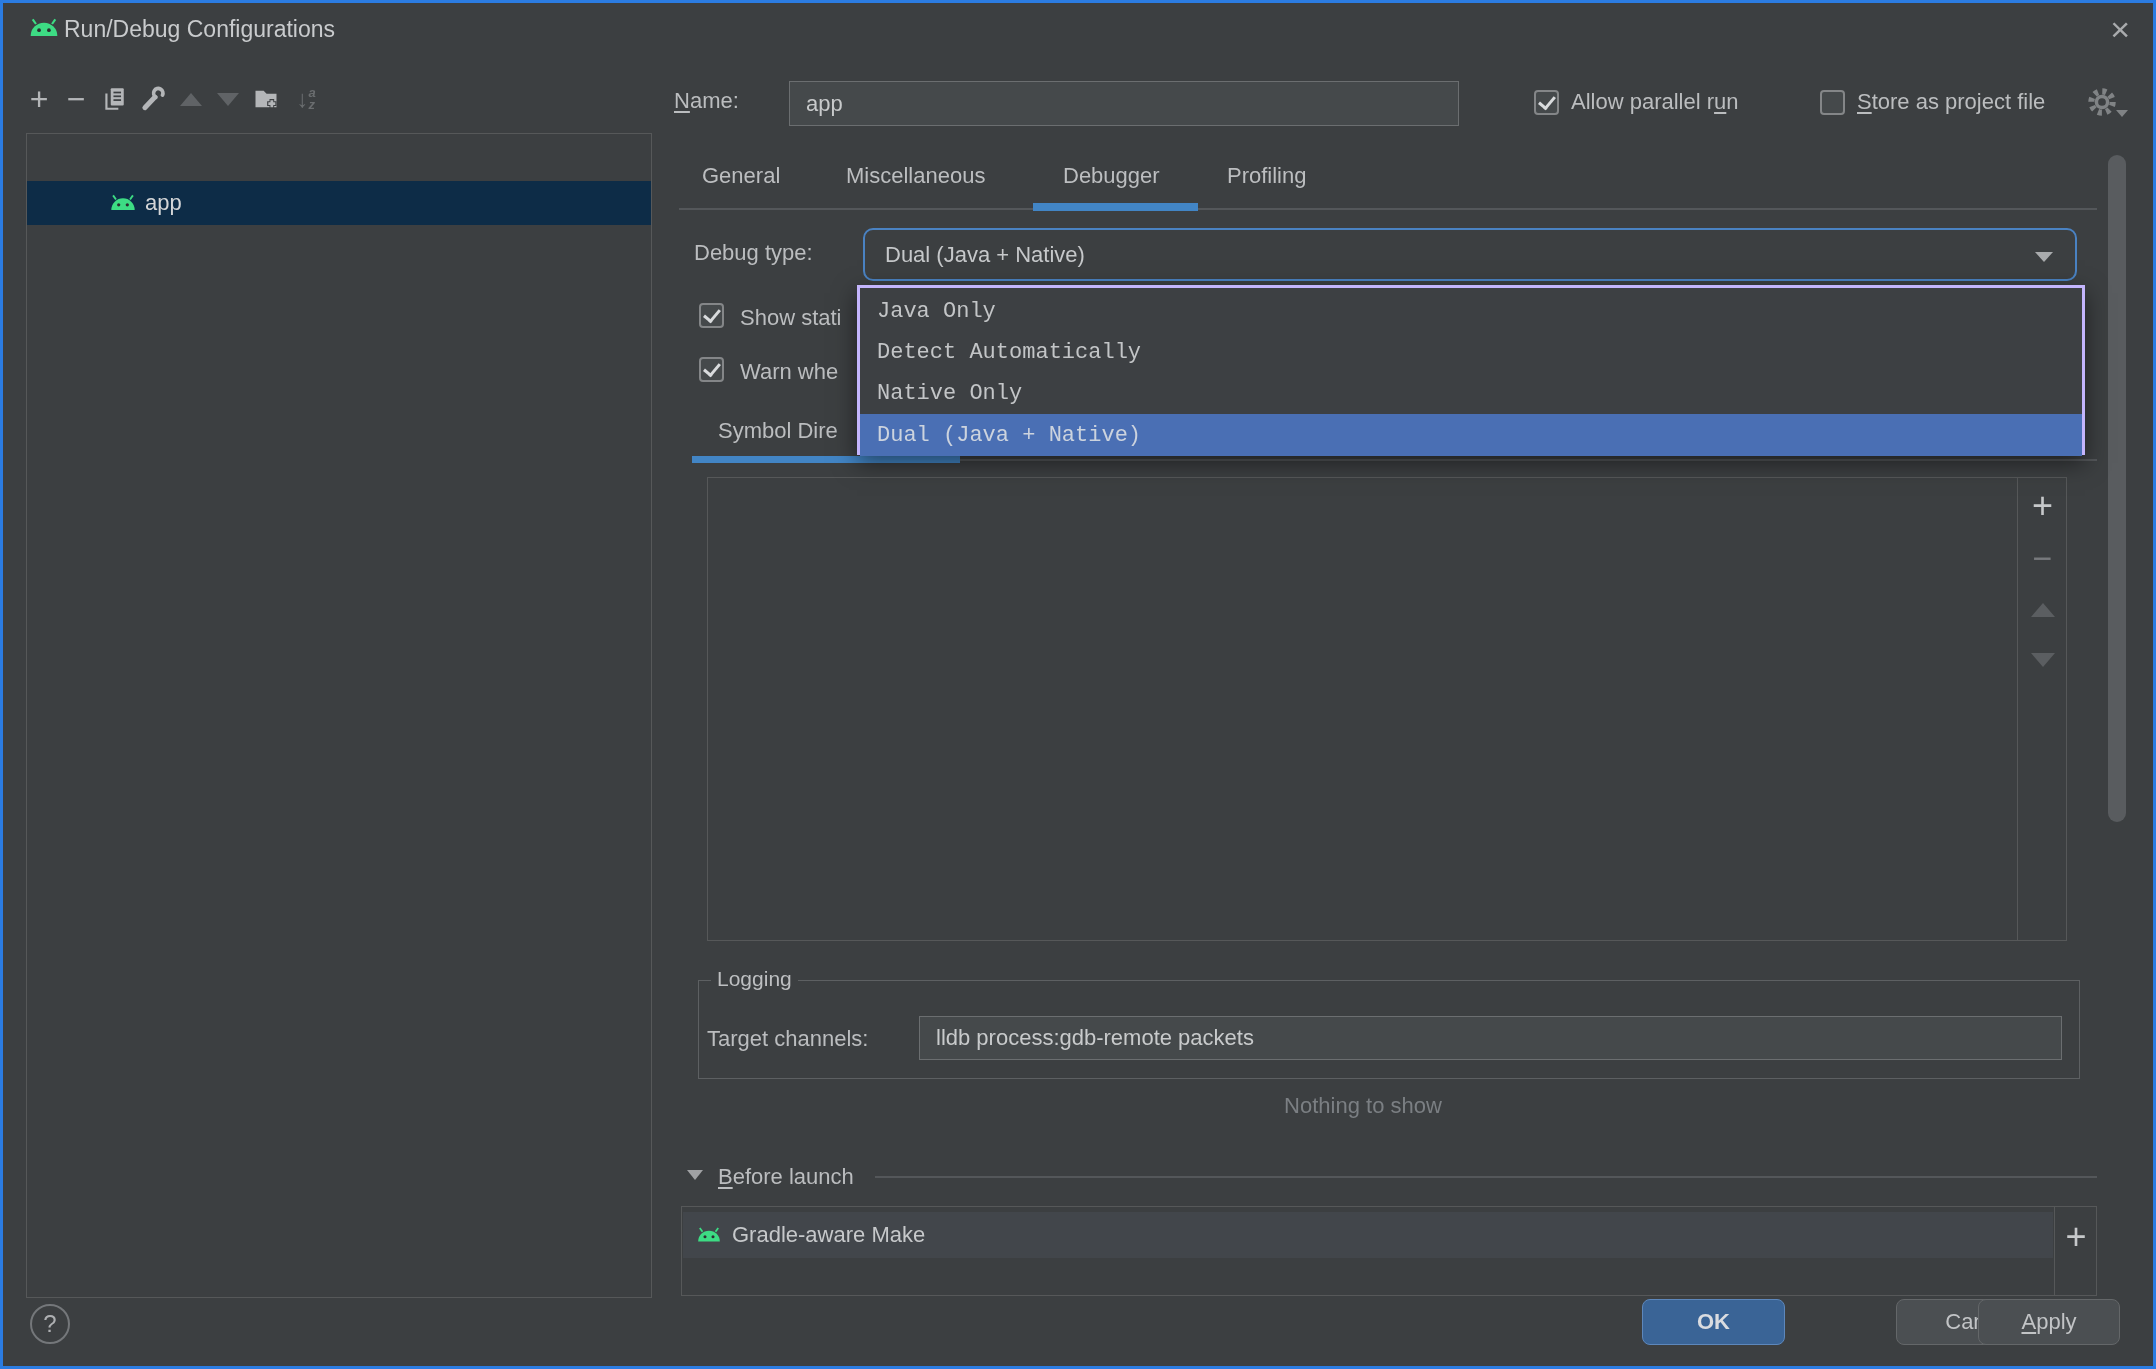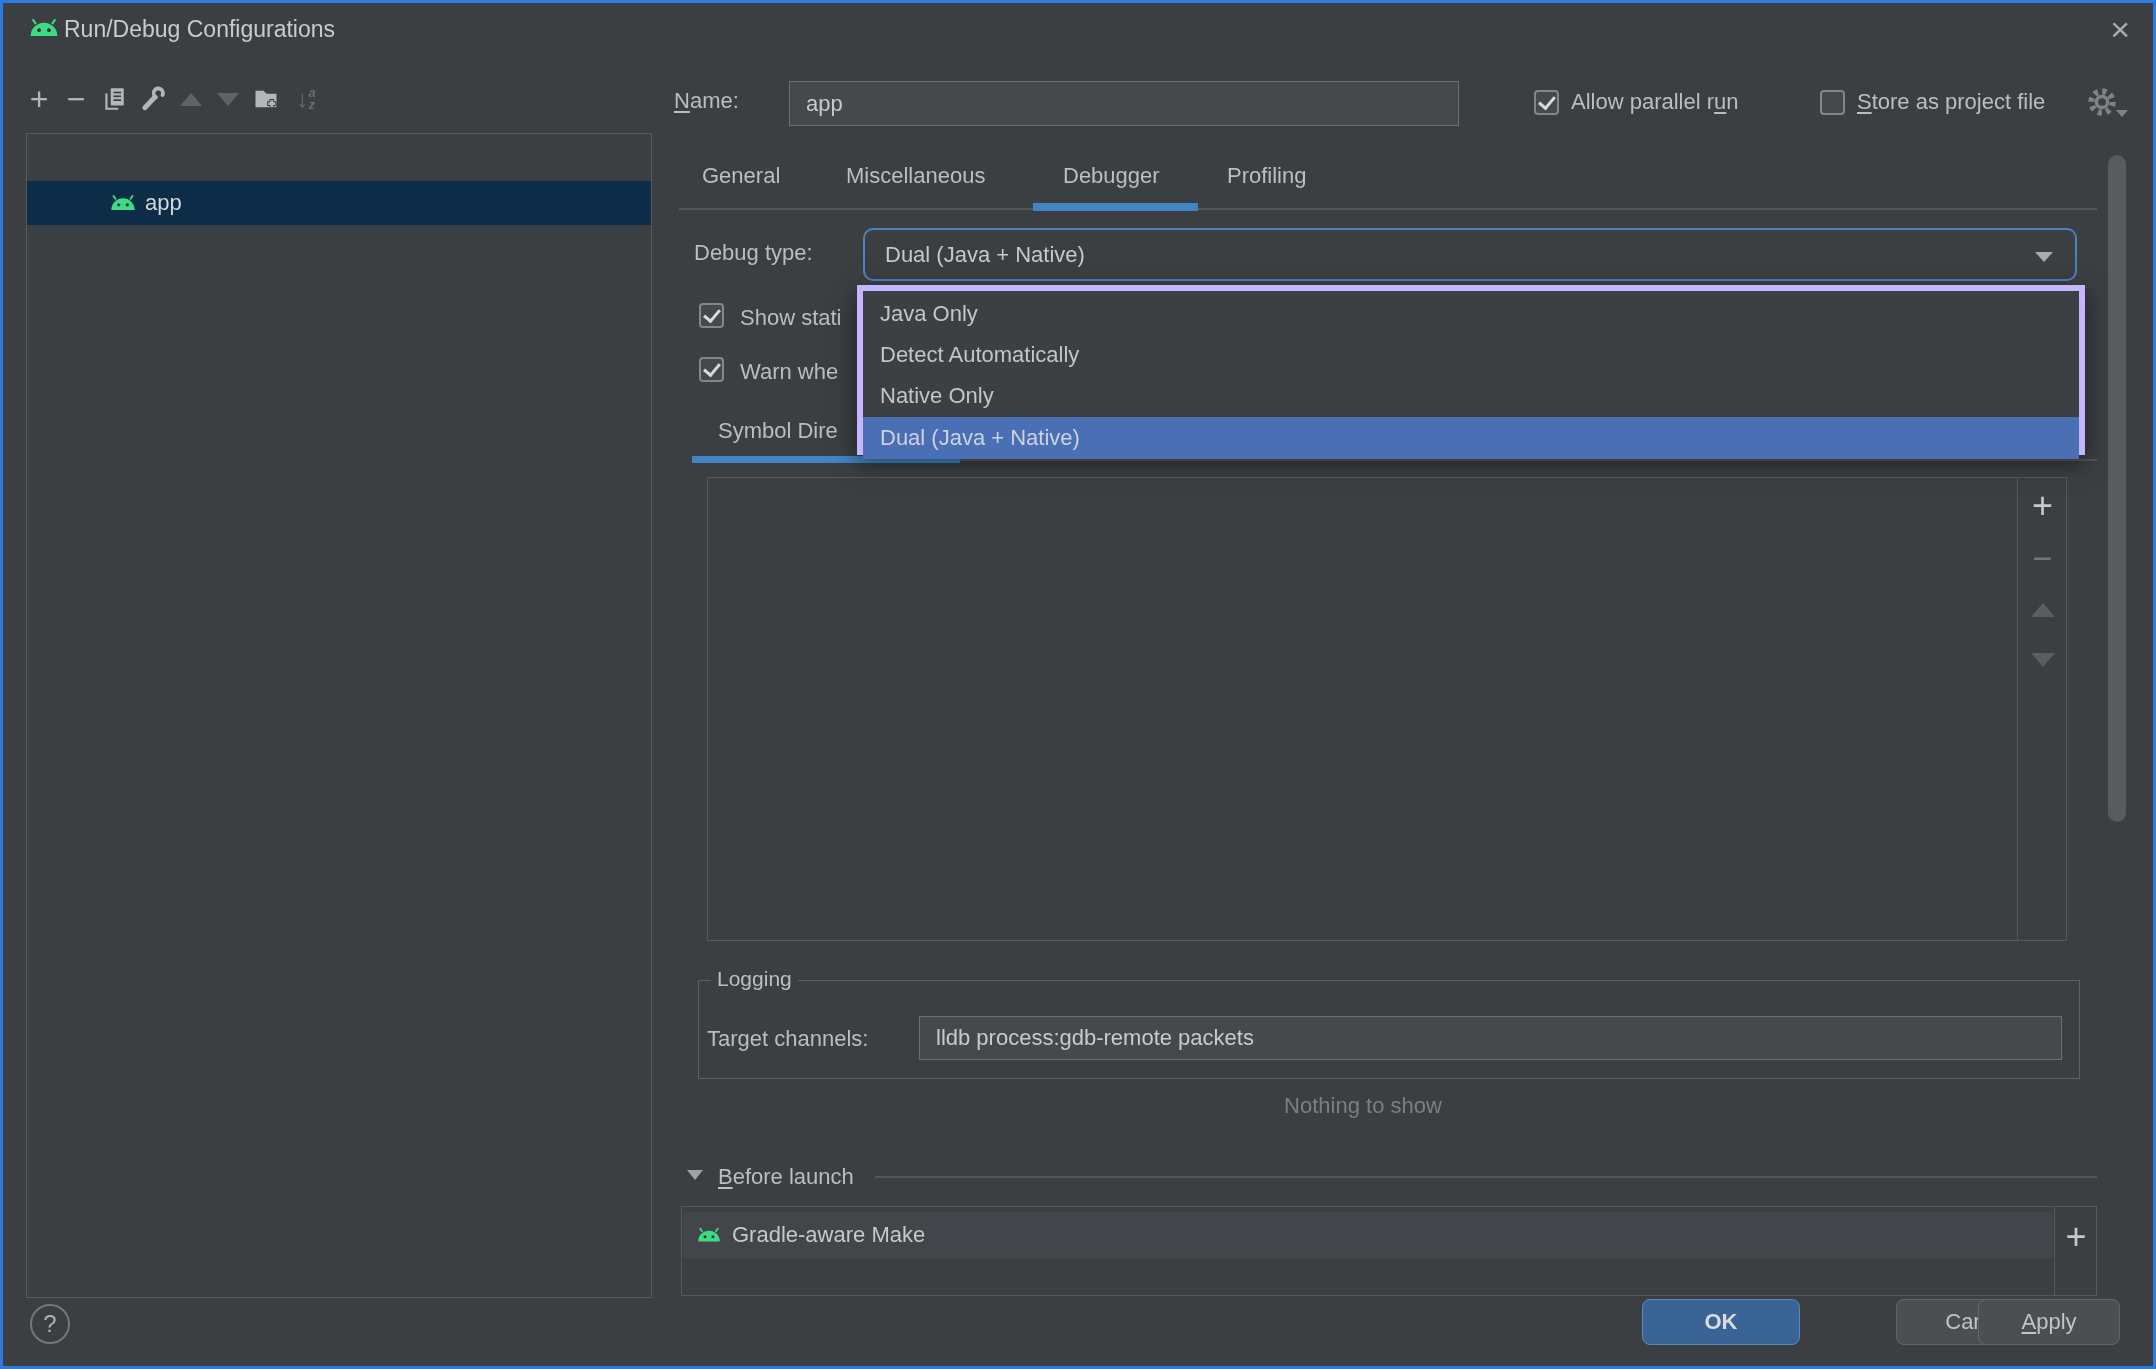--- a/index.html
+++ b/index.html
@@ -52,21 +52,21 @@
          background:#3c3f41;box-sizing:border-box;display:flex;align-items:center;padding:0 20px;font-size:22px;color:#c6c8ca;}
   .combo-arrow{position:absolute;right:22px;top:22px;width:0;height:0;
          border-left:9px solid transparent;border-right:9px solid transparent;border-top:10px solid #a9abad;}
 
   
   .subtab-blue{position:absolute;left:692px;top:456px;width:268px;height:7px;background:#4285c5;}
   .subtab-line{position:absolute;left:960px;top:459px;width:1137px;height:2px;background:#54575a;}
 
   
   .popup{position:absolute;left:857px;top:285px;width:1228px;height:170px;background:#3d4043;
-         box-shadow:0 8px 22px rgba(0,0,0,.5);z-index:10;border:6px solid #c4b5fd;box-sizing:border-box;}
+         box-shadow:0 8px 22px rgba(0,0,0,.5);z-index:10;border:3px solid #c4b5fd;box-sizing:border-box;font-family:Liberation Mono, monospace;}
   .opt{position:absolute;left:0;width:100%;height:42px;display:flex;align-items:center;padding-left:17px;
        box-sizing:border-box;font-size:22px;color:#c3c5c7;}
   .opt.hl{background:#4a6fb4;color:#ccd3de;}
 
   
   .list-box{position:absolute;left:707px;top:477px;width:1360px;height:464px;border:1px solid #565859;box-sizing:border-box;}
   .list-divider{position:absolute;left:1309px;top:0;width:1px;height:100%;background:#565859;}
   .side-btn{position:absolute;left:1310px;width:49px;height:40px;display:flex;align-items:center;justify-content:center;}
   .empty-text{position:absolute;left:0;top:615px;width:1310px;text-align:center;font-size:22px;color:#7b7f83;}
   .tri.up-dark{border-left:12px solid transparent;border-right:12px solid transparent;border-bottom:14px solid #5b5e61;}
@@ -80,21 +80,21 @@
   .bl-line{position:absolute;left:875px;top:1176px;width:1222px;height:2px;background:#54575a;}
   .bl-list{position:absolute;left:681px;top:1206px;width:1416px;height:90px;border:1px solid #565859;border-bottom:1px solid #565859;box-sizing:border-box;}
   .bl-divider{position:absolute;left:1372px;top:0;width:1px;height:100%;background:#565859;}
   .bl-row{position:absolute;left:1px;top:5px;width:1370px;height:46px;background:#42464b;display:flex;align-items:center;padding-left:13px;box-sizing:border-box;}
 
   
   .help-btn{position:absolute;left:30px;top:1304px;width:40px;height:40px;border:2px solid #74777a;border-radius:50%;
             display:flex;align-items:center;justify-content:center;font-size:24px;color:#aeb0b2;box-sizing:border-box;}
   .btn{position:absolute;top:1299px;height:46px;border-radius:8px;display:flex;align-items:center;justify-content:center;
        font-size:22px;box-sizing:border-box;}
-  .btn.primary{left:1642px;width:158px;background:#3a6496;border:1px solid #5d87bb;color:#dadce0;font-weight:bold;}
+  .btn.primary{left:1642px;width:143px;background:#3a6496;border:1px solid #5d87bb;color:#dadce0;font-weight:bold;}
   .btn.secondary{background:#4b4f52;border:1px solid #646769;color:#c2c4c6;}
 
   
   .scroll-thumb{position:absolute;left:2108px;top:155px;width:18px;height:667px;background:#595c5f;border-radius:9px;}
 </style>
 </head>
 <body>
 
 <div class="stage">
   <div class="frame"></div>

